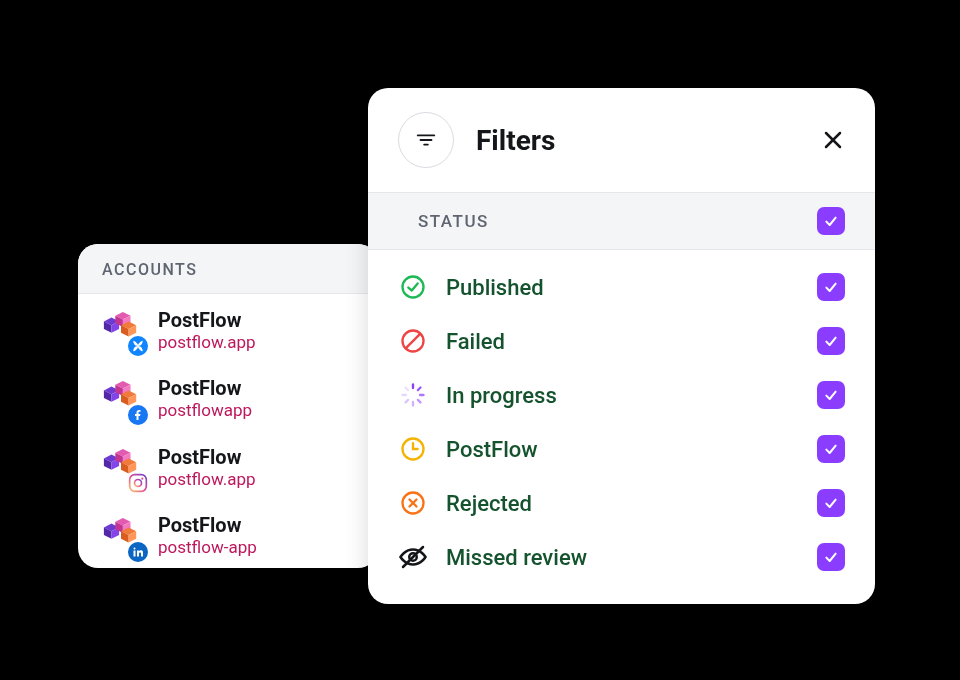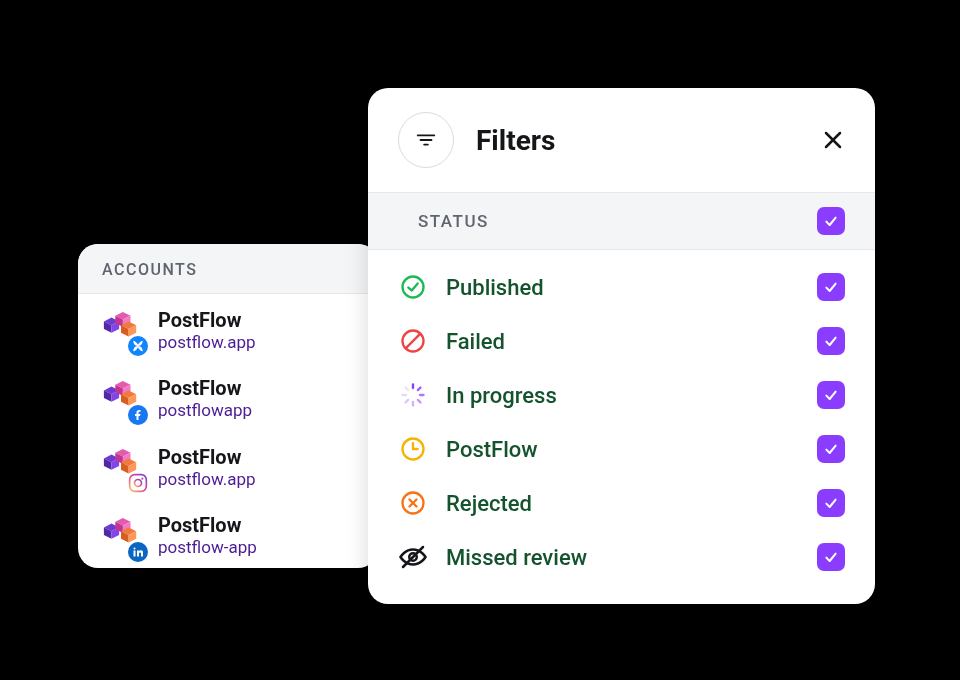--- a/index.html
+++ b/index.html
@@ -56,21 +56,21 @@
     width: 24px;
     height: 24px;
     border-radius: 50%;
     border: 2px solid #fff;
     display: flex;
     align-items: center;
     justify-content: center;
   }
   .account-text { line-height: 1.2; }
   .account-name { font-weight: 700; font-size: 20px; color: #14161a; }
-  .account-handle { font-size: 17px; color: #4c1d95; }
+  .account-handle { font-size: 17px; color: #be185d; }
 
   
   .filters-card {
     left: 368px;
     top: 88px;
     width: 507px;
   }
   .filters-header {
     display: flex;
     align-items: center;

